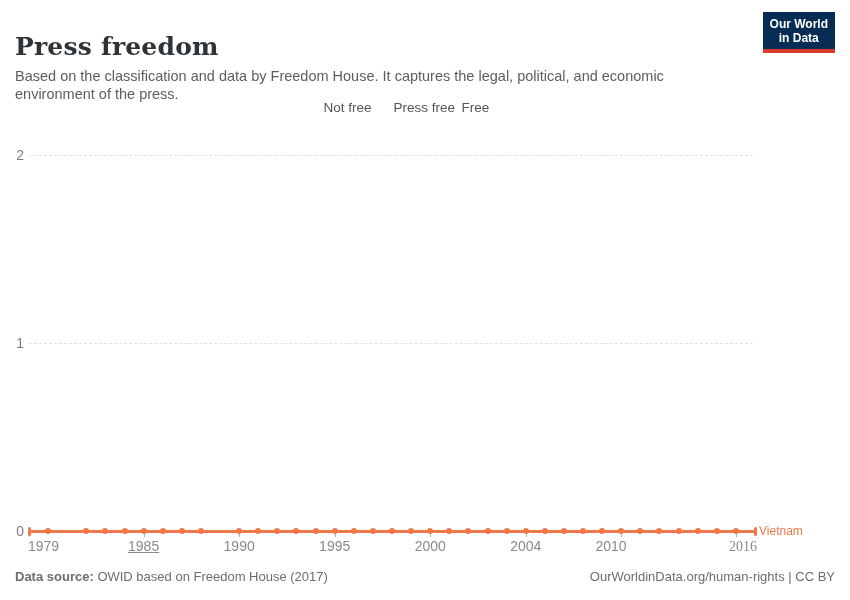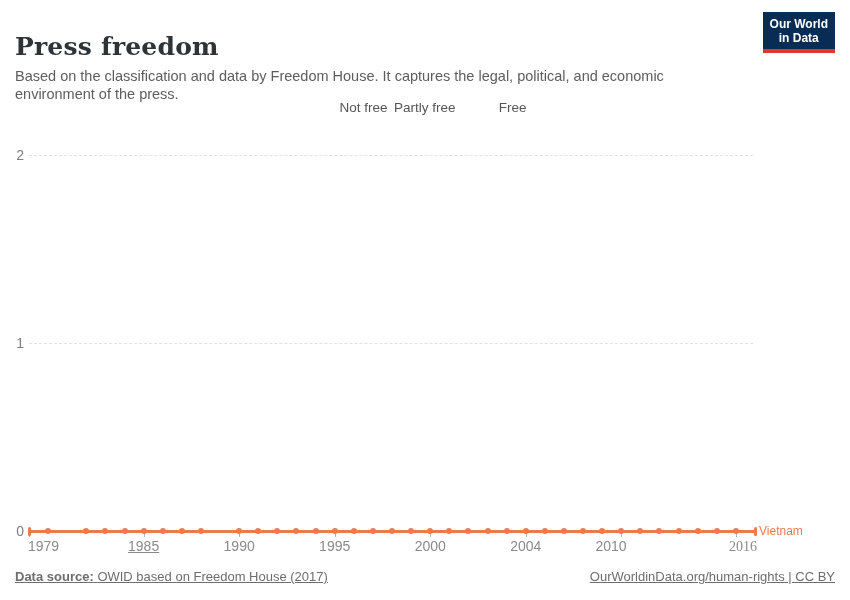--- a/index.html
+++ b/index.html
@@ -20,21 +20,21 @@
   .logo{
     position:absolute;right:15px;top:12px;cursor:pointer;
     background:#082d55;color:#ffffff;text-align:center;
     font-weight:700;font-size:12px;line-height:14px;
     padding:5px 7px 4px 7px;border-bottom:4px solid #dc3a2c;
   }
   .legend{
     position:absolute;left:0;top:100px;width:100%;
     display:flex;justify-content:center;align-items:flex-end;gap:4px;
   }
-  .legend-item{display:flex;flex-direction:column;align-items:flex-end;}
+  .legend-item{display:flex;flex-direction:column;align-items:flex-start;}
   .legend-label{
     font-size:13.5px;color:#555555;text-align:center;
     white-space:nowrap;margin-bottom:3px;padding:0 1px;
   }
   .legend-swatch{height:5px;}
   #chart-layer{position:absolute;left:0;top:0;width:850px;height:600px;}
   .gridline{position:absolute;height:0;border-top:1px dashed #e2e2e2;}
   .ytick-label{
     position:absolute;left:0;width:24px;text-align:right;
     font-size:14px;color:#7e7e7e;line-height:14px;
@@ -50,21 +50,21 @@
   .entity-label{
     position:absolute;font-size:12px;font-weight:400;line-height:14px;
     white-space:nowrap;cursor:pointer;
   }
   .footer{
     position:absolute;left:15px;right:15px;top:569px;
     display:flex;justify-content:space-between;align-items:flex-start;
     font-size:13px;color:#6d6d6d;line-height:16px;
   }
   .footer .src-label{font-weight:700;}
-  .footer-left,.footer-right{cursor:pointer;text-decoration:underline;}
+  .footer-left,.footer-right{cursor:pointer;}
 </style>
 </head>
 <body>
 
 <div id="chart-layer">
     <div class="gridline" style="left: 29px; width: 724px; top: 531px;"></div>
     <div class="ytick-label" style="top: 524px;">0</div>
     <div class="gridline" style="left: 29px; width: 724px; top: 343px;"></div>
     <div class="ytick-label" style="top: 336px;">1</div>
     <div class="gridline" style="left: 29px; width: 724px; top: 155px;"></div>
@@ -133,21 +133,21 @@
   <div>Our World</div>
   <div>in Data</div>
 </div>
 
 <div class="legend" id="legend">
     <div class="legend-item" style="min-width: 66px;">
       <div class="legend-label">Not free</div>
       <div class="legend-swatch" style="background: rgb(240, 121, 75);"></div>
     </div>
     <div class="legend-item" style="min-width: 64px;">
-      <div class="legend-label">Partly free</div>
+      <div class="legend-label">Press free</div>
       <div class="legend-swatch" style="background: rgb(248, 242, 169);"></div>
     </div>
     <div class="legend-item" style="min-width: 67px;">
       <div class="legend-label">Free</div>
       <div class="legend-swatch" style="background: rgb(125, 196, 102);"></div>
     </div>
   </div>
 
 <div class="footer">
   <div class="footer-left">

